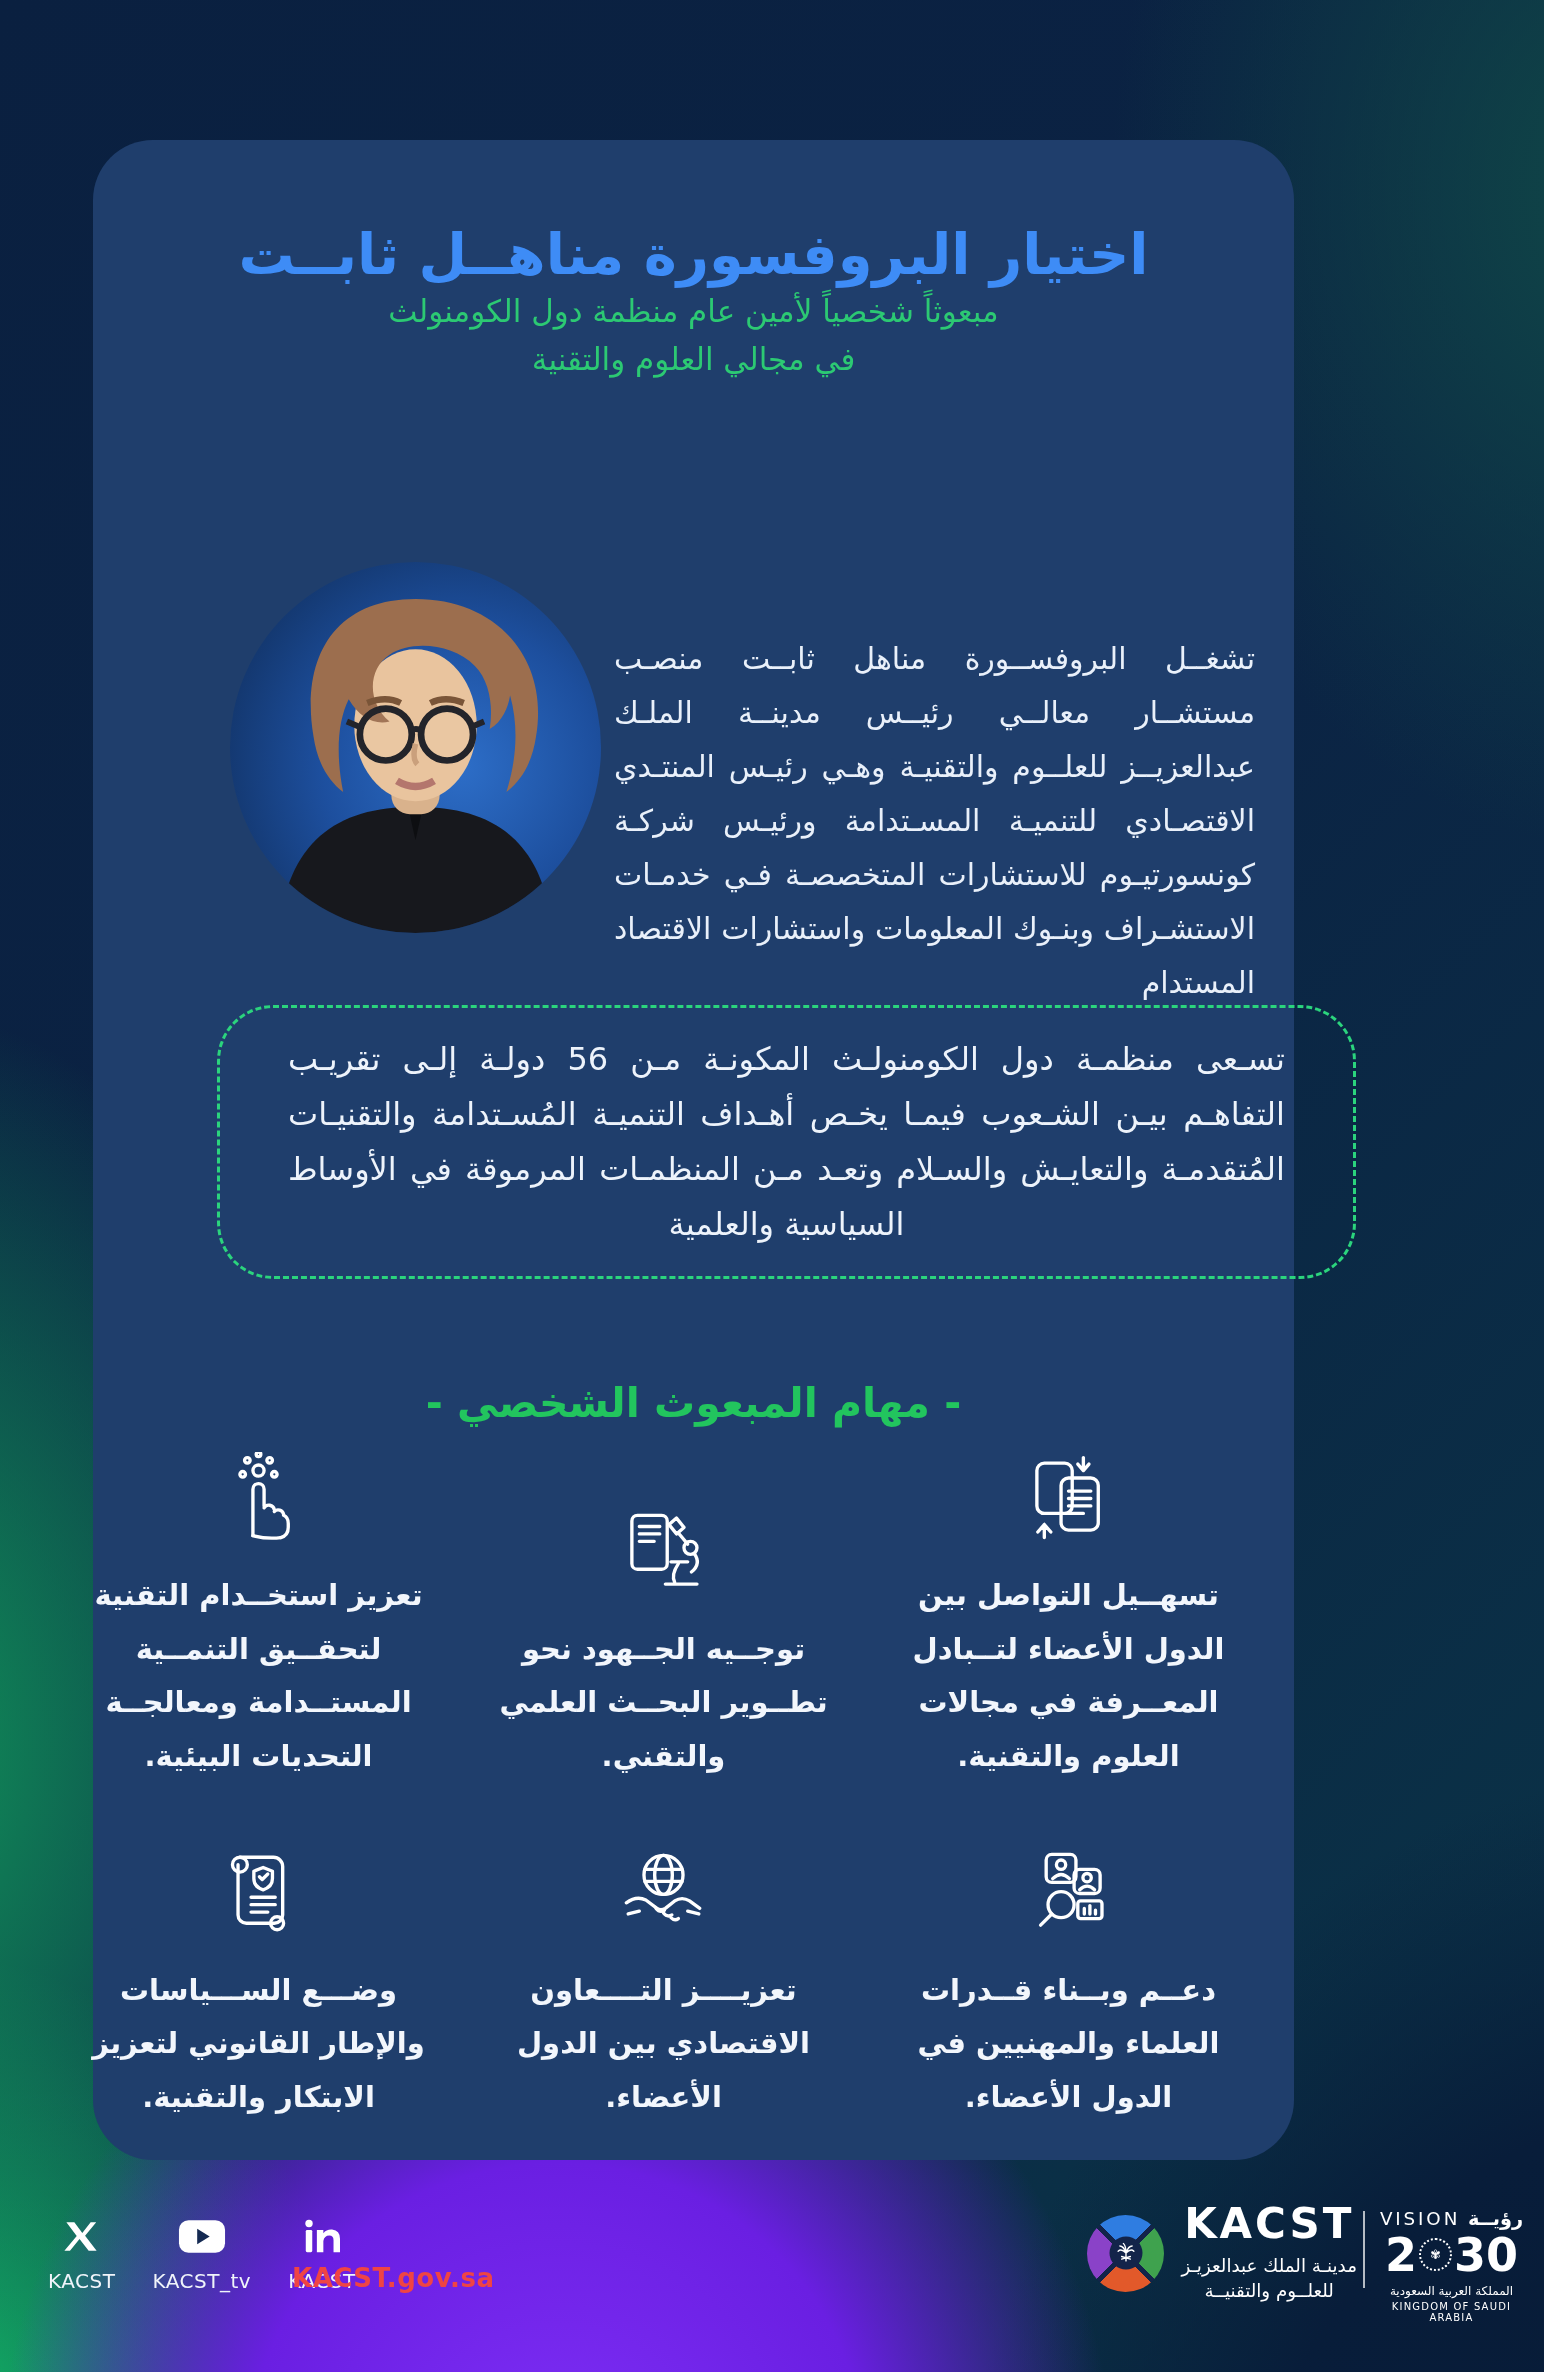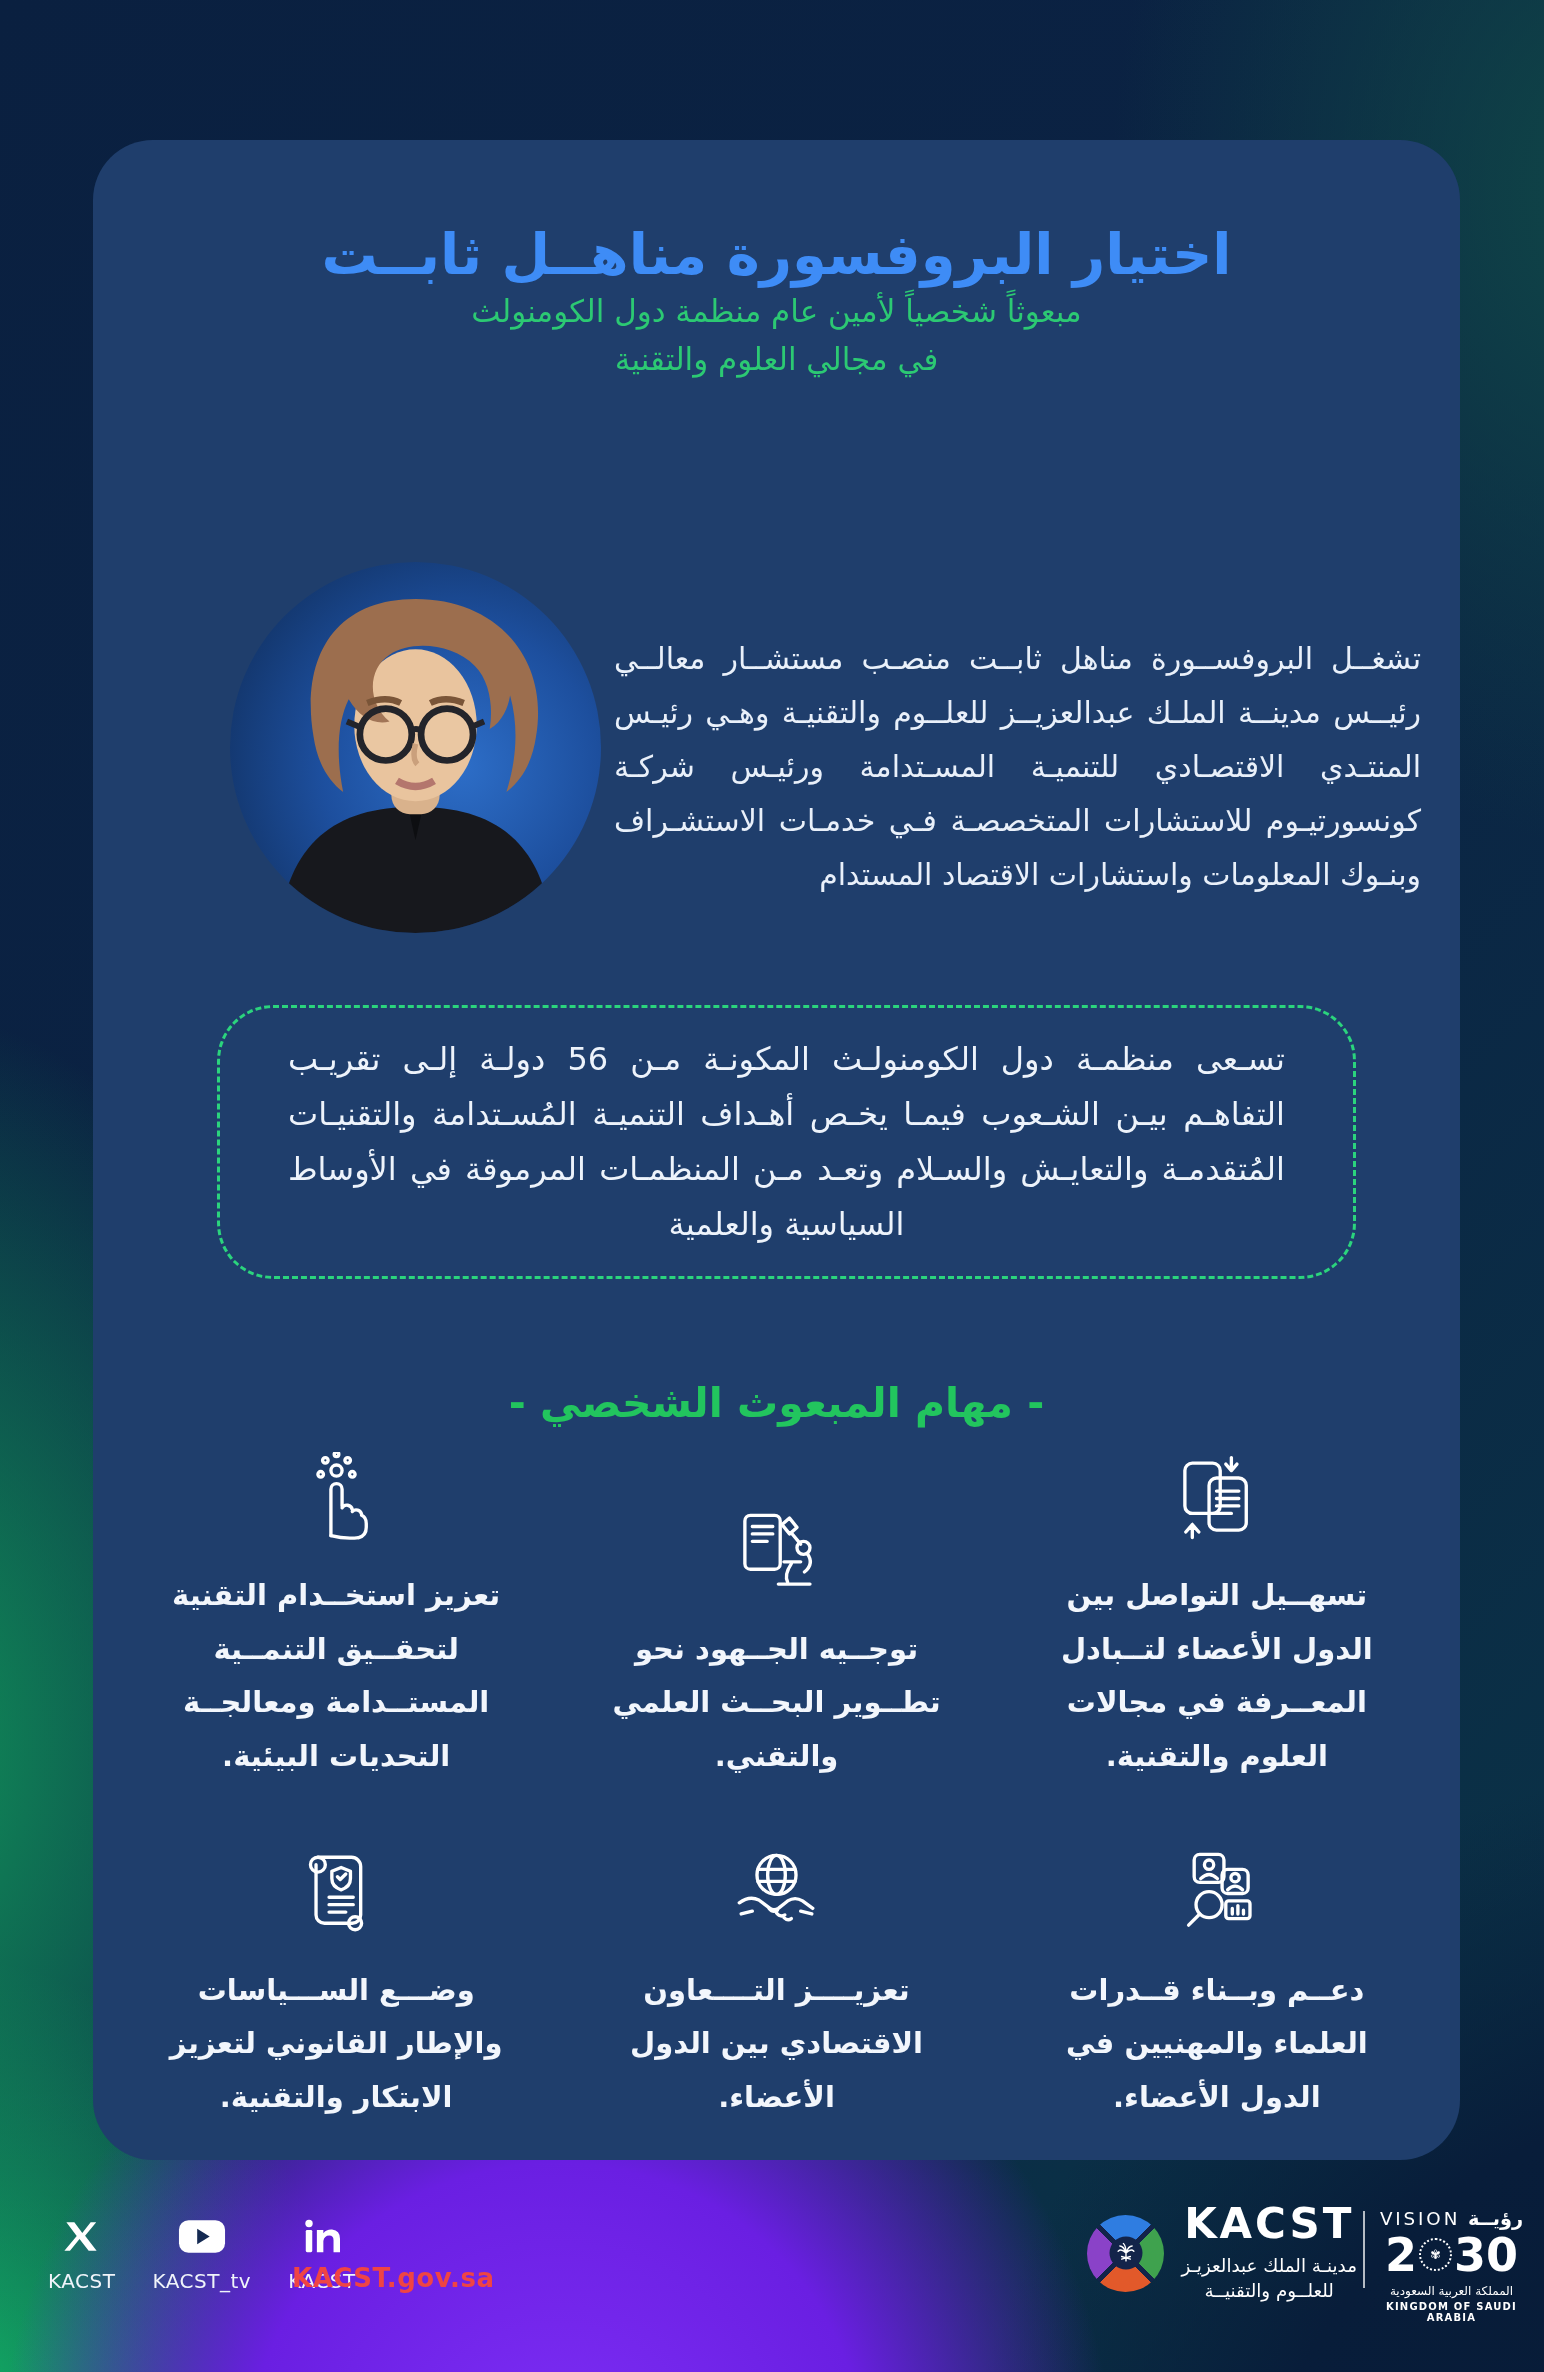--- a/index.html
+++ b/index.html
@@ -14,21 +14,21 @@
     position:absolute;inset:0;
     background:
       radial-gradient(55% 45% at 106% 8%, rgba(16,74,72,.95) 0%, rgba(16,74,72,0) 62%),
       radial-gradient(50% 32% at 36% 104%, #7d2ef5 0%, #6a1fe2 40%, rgba(90,25,200,0) 72%),
       radial-gradient(46% 44% at -8% 74%, rgba(17,158,92,.95) 0%, rgba(17,158,92,0) 72%),
       radial-gradient(40% 28% at -5% 102%, #14c06a 0%, rgba(20,192,106,0) 70%),
       radial-gradient(72% 55% at 110% 112%, #071b36 0%, #081d3a 42%, rgba(8,29,58,0) 68%),
       linear-gradient(135deg, #0a2040 0%, #0b2344 48%, #0a3547 100%);
   }
   .card{
-    position:absolute;left:93px;top:140px;width:1367px;height:2020px;
+    position:absolute;left:93px;top:140px;width:1201px;height:2020px;
     background:#1f3e6c;border-radius:60px;
   }
   .title{
     position:absolute;top:44px;left:0;width:100%;
     text-align:center;direction:rtl;
     font-size:56px;font-weight:bold;color:#3e8cf6;letter-spacing:0;
   }
   .subtitle{
     position:absolute;top:147px;left:0;width:100%;
     text-align:center;direction:rtl;
@@ -94,21 +94,21 @@
   .kacst-name{font-size:42px;font-weight:bold;letter-spacing:2.9px;line-height:1;}
   .kacst-ar{direction:rtl;text-align:center;font-size:18.3px;line-height:1.4;margin-top:7.7px;}
   .divider{position:absolute;left:1363px;top:2211px;width:1.9px;height:77px;background:rgba(255,255,255,.7);}
   .vision{position:absolute;left:1381px;top:2207px;width:141px;color:#fff;text-align:center;}
   .vision-row1{display:flex;justify-content:center;align-items:center;gap:7.7px;}
   .vision-en{font-size:18.3px;letter-spacing:2.9px;}
   .vision-ar{font-size:19.3px;font-weight:bold;direction:rtl;}
   .vision-year{display:flex;justify-content:center;align-items:center;gap:1.9px;margin-top:1.9px;font-size:46px;font-weight:bold;line-height:1;}
   .vision-emblem{width:29px;height:29px;border:2.9px dotted #fff;border-radius:50%;display:inline-flex;align-items:center;justify-content:center;font-size:12.6px;}
   .vision-country-ar{direction:rtl;font-size:12px;margin-top:5.8px;}
-  .vision-country-en{font-size:10px;letter-spacing:1.2px;margin-top:2.9px;font-weight:bold;}
+  .vision-country-en{font-size:10px;letter-spacing:1.2px;margin-top:2.9px;}
 </style>
 </head>
 <body>
 
 <div class="bg"></div>
 
 <div class="card">
 
   <h1 class="title">اختيار البروفسورة مناهــل ثابــت</h1>
 

